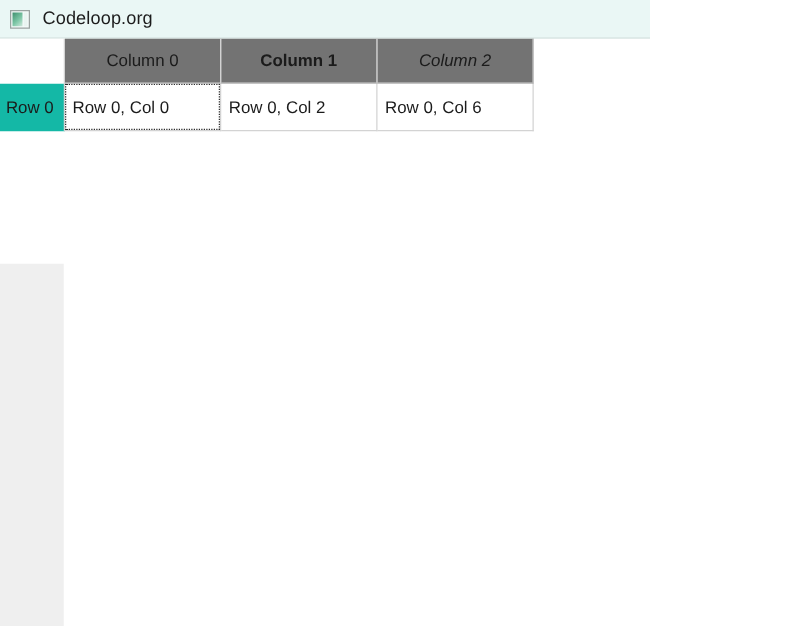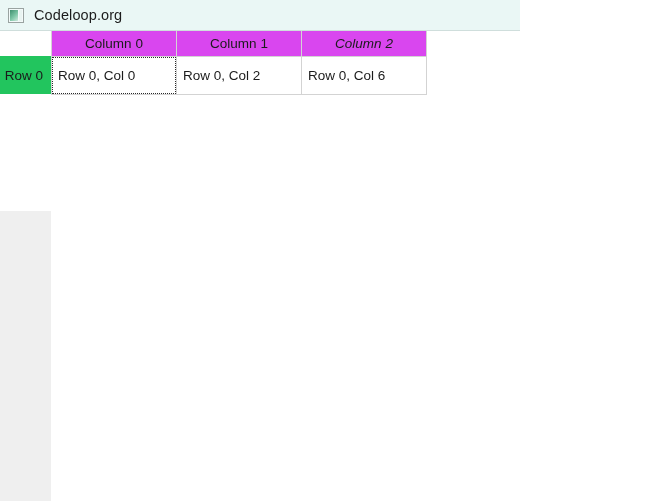--- a/index.html
+++ b/index.html
@@ -126,44 +126,44 @@
     height: 25px;
     padding: 0;
     background: #ffffff;
     border: none;
     border-right: 1px solid #d3d3d3;
   }
 
   
   th.colhead {
     height: 25px;
-    padding: 0 4px;
+    padding: 10px 4px;
     font-weight: normal;
     font-size: 13.5px;
     color: #1b1b1b;
     text-align: center;
-    background: #d946ef;
+    background: #737373;
     border: none;
     border-right: 1px solid #d3d3d3;
     box-sizing: border-box;
   }
   th.colhead.c0 { width: 125px; }
-  th.colhead.c1 { width: 125px; }
+  th.colhead.c1 { width: 125px; font-weight: bold; }
   th.colhead.c2 { width: 125px; font-style: italic; }
 
   
   th.rowhead {
     width: 51px;
     height: 38px;
     padding: 0 8px 0 0;
     font-weight: normal;
     font-size: 13.5px;
     color: #1b1b1b;
     text-align: right;
-    background: #22c55e;
+    background: #14b8a6;
     border: none;
     border-right: 1px solid #d3d3d3;
     box-sizing: border-box;
     white-space: nowrap;
   }
 
   
   td.cell {
     height: 38px;
     padding: 0 6px;

